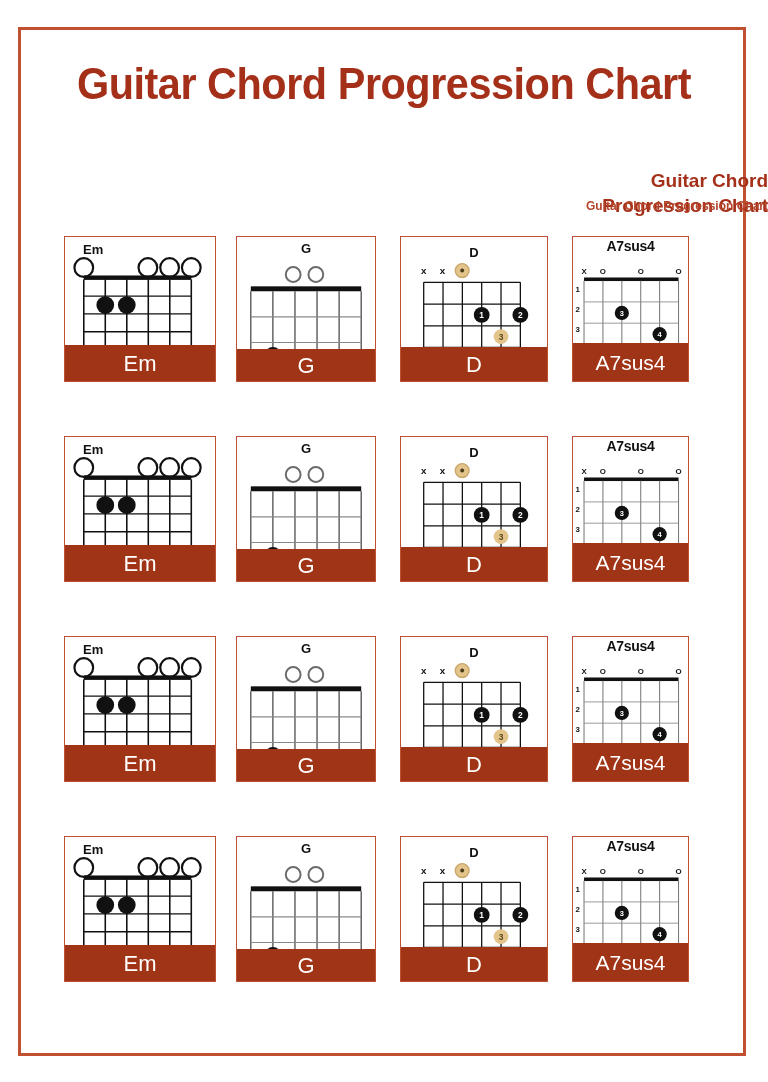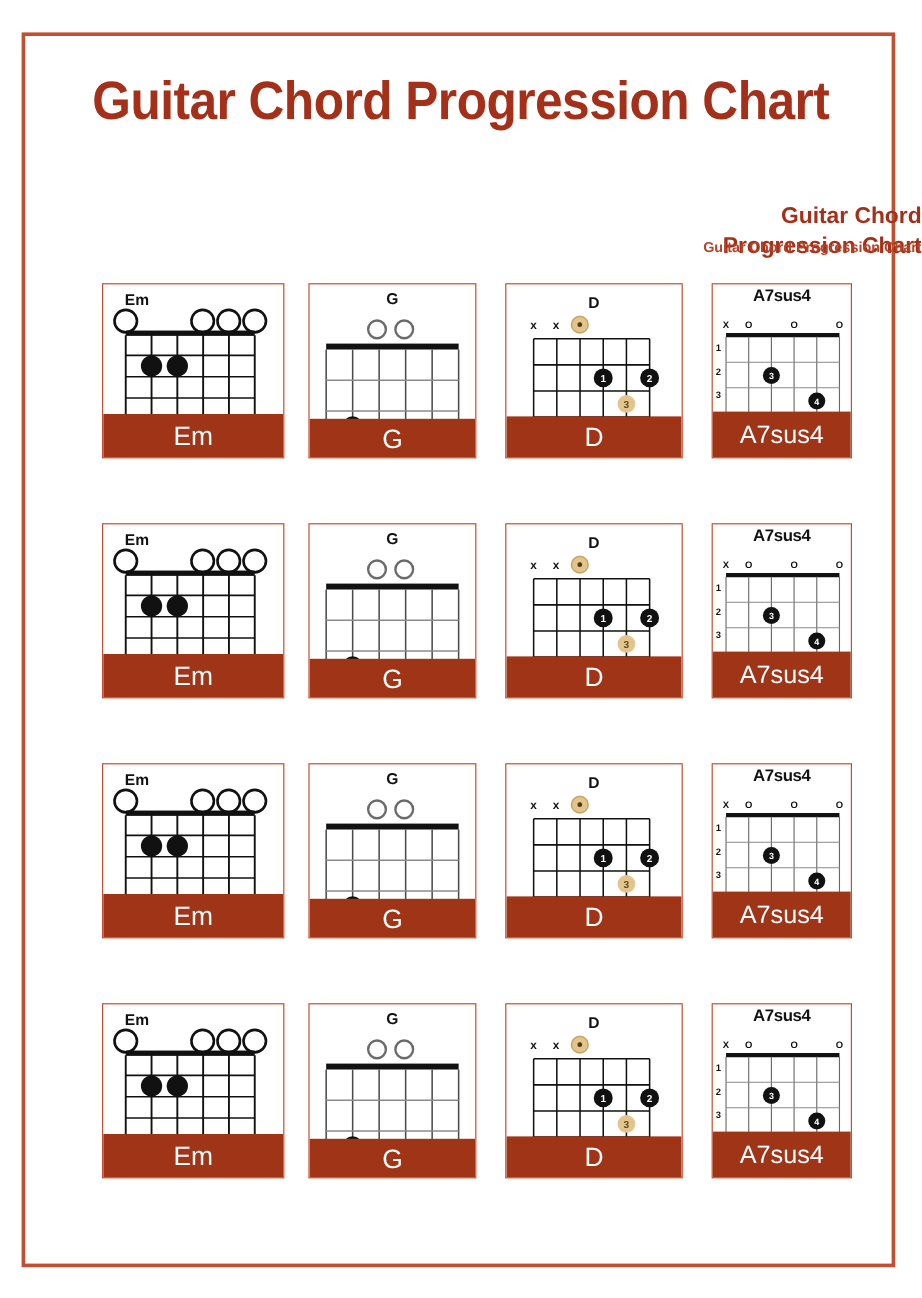--- a/index.html
+++ b/index.html
@@ -80,21 +80,20 @@
   
   .chord-grid {
     position: absolute;
     left: 0;
     top: 236px;
     width: 768px;
   }
   .chord-row {
     position: relative;
     height: 200px;
-    margin-left: 21px;
   }
   .chord-card {
     position: absolute;
     top: 0;
     border: 1.5px solid #C0502F;
     background: #ffffff;
     box-sizing: border-box;
     overflow: hidden;
   }
   

